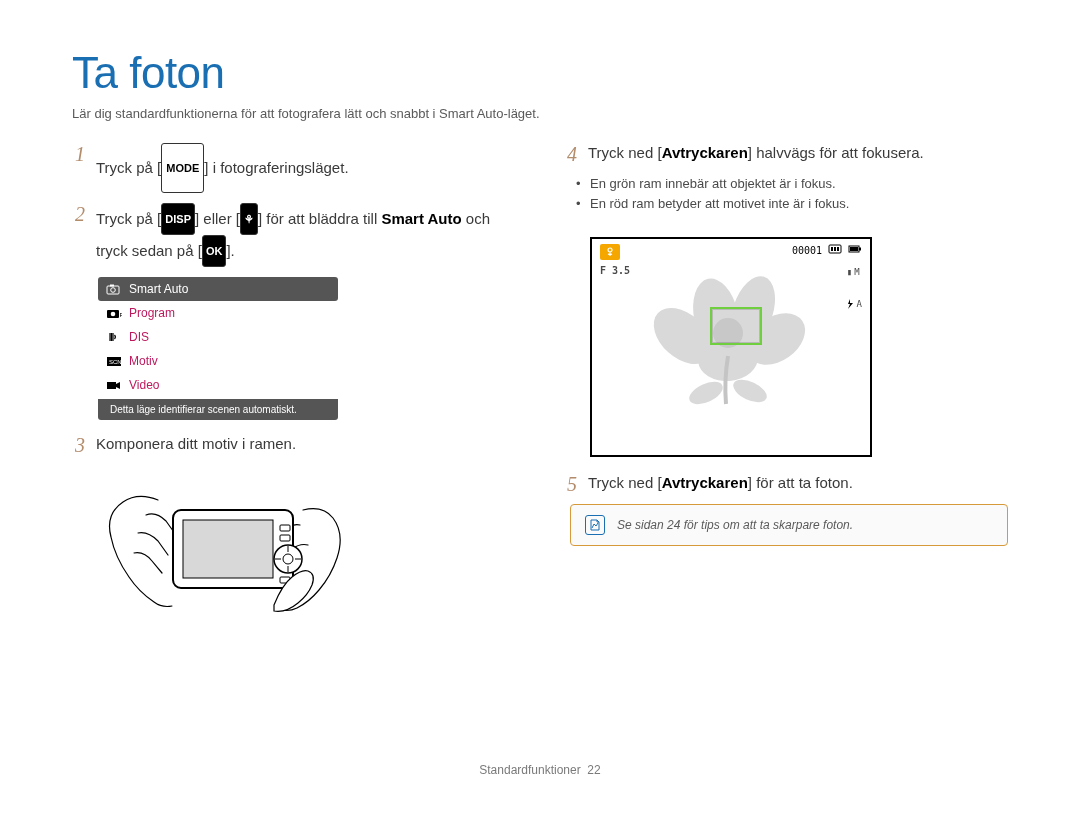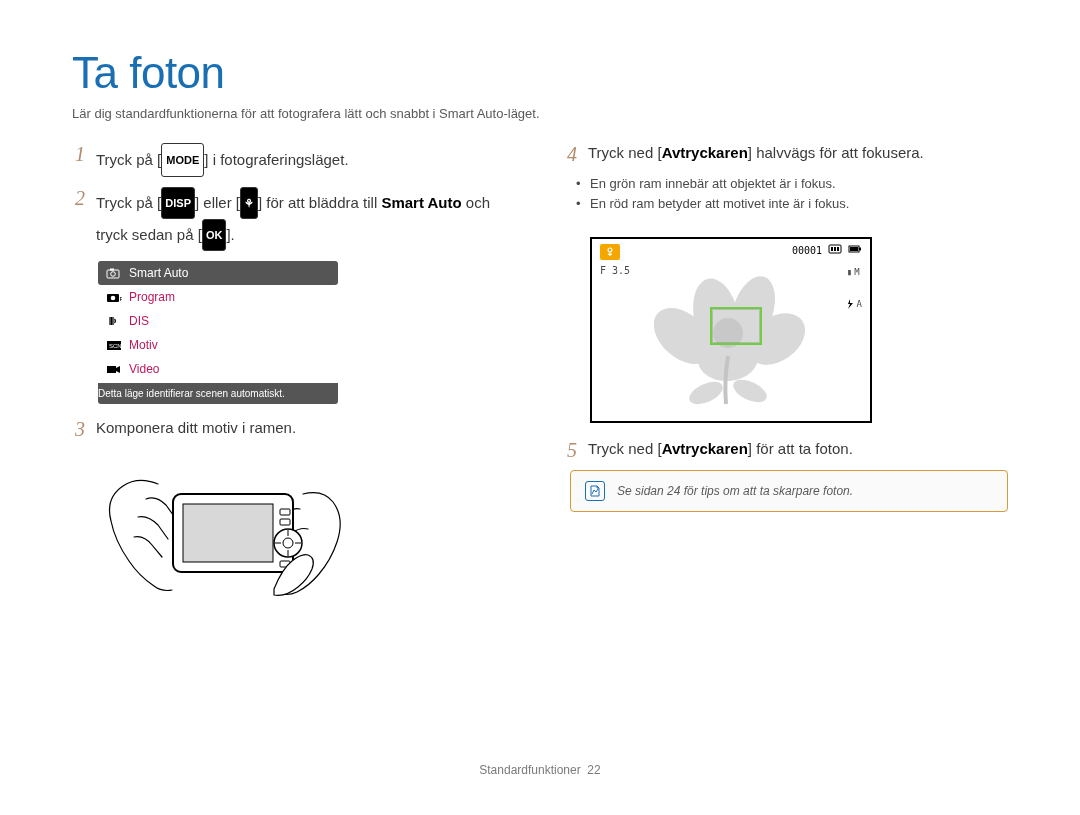--- a/index.html
+++ b/index.html
@@ -46,21 +46,21 @@
     line-height: 1;
     min-width: 16px;
     text-align: center;
     padding-top: 1px;
   }
   .step-body { flex: 1; }
   .btnbox {
     display: inline-block;
     border: 1px solid #333;
     border-radius: 3px;
-    padding: 9px 4px;
+    padding: 17px 4px;
     font-size: 11px;
     font-weight: bold;
     color: #000;
     vertical-align: 1px;
     line-height: 14px;
     min-width: 30px;
     text-align: center;
   }
   .btnbox.filled {
     background: #000;
@@ -88,21 +88,21 @@
   }
   .menu-icon {
     width: 16px; height: 12px;
     display: inline-flex; align-items: center; justify-content: center;
     font-size: 11px;
   }
   .menu-caption {
     background: #555;
     color: #fff;
     font-size: 10px;
-    padding: 5px 0;
+    padding: 5px 12px;
     border-radius: 0 0 3px 3px;
     margin-top: 2px;
   }
   .camera-illus {
     margin: 10px 0 0 26px;
     width: 250px; height: 190px;
     position: relative;
   }
   .bullets { margin: 2px 0 24px 12px; }
   .bullet {
@@ -113,21 +113,21 @@
     line-height: 1.5;
   }
   .bullet::before {
     content: "•";
     position: absolute;
     left: 0; top: 0;
     color: #4a4a4a;
   }
   .lcd-box {
     width: 282px;
-    height: 186px;
+    height: 220px;
     border: 2px solid #000;
     margin: 4px 0 16px 26px;
     position: relative;
     background: #fff;
   }
   .lcd-topbar {
     position: absolute;
     left: 8px; right: 8px; top: 5px;
     display: flex;
     justify-content: flex-end;
@@ -144,21 +144,21 @@
     background: #f5a700;
     border-radius: 2px;
     display: flex; align-items: center; justify-content: center;
   }
   .macro-ind svg { width: 12px; height: 12px; }
   .fnum {
     position: absolute;
     left: 8px; top: 26px;
     font-family: monospace;
     font-size: 10px;
-    font-weight: normal;
+    font-weight: bold;
   }
   .side-icons {
     position: absolute;
     right: 8px; top: 28px;
     display: flex;
     flex-direction: column;
     gap: 22px;
     align-items: center;
     font-family: monospace;
     font-size: 9px;

